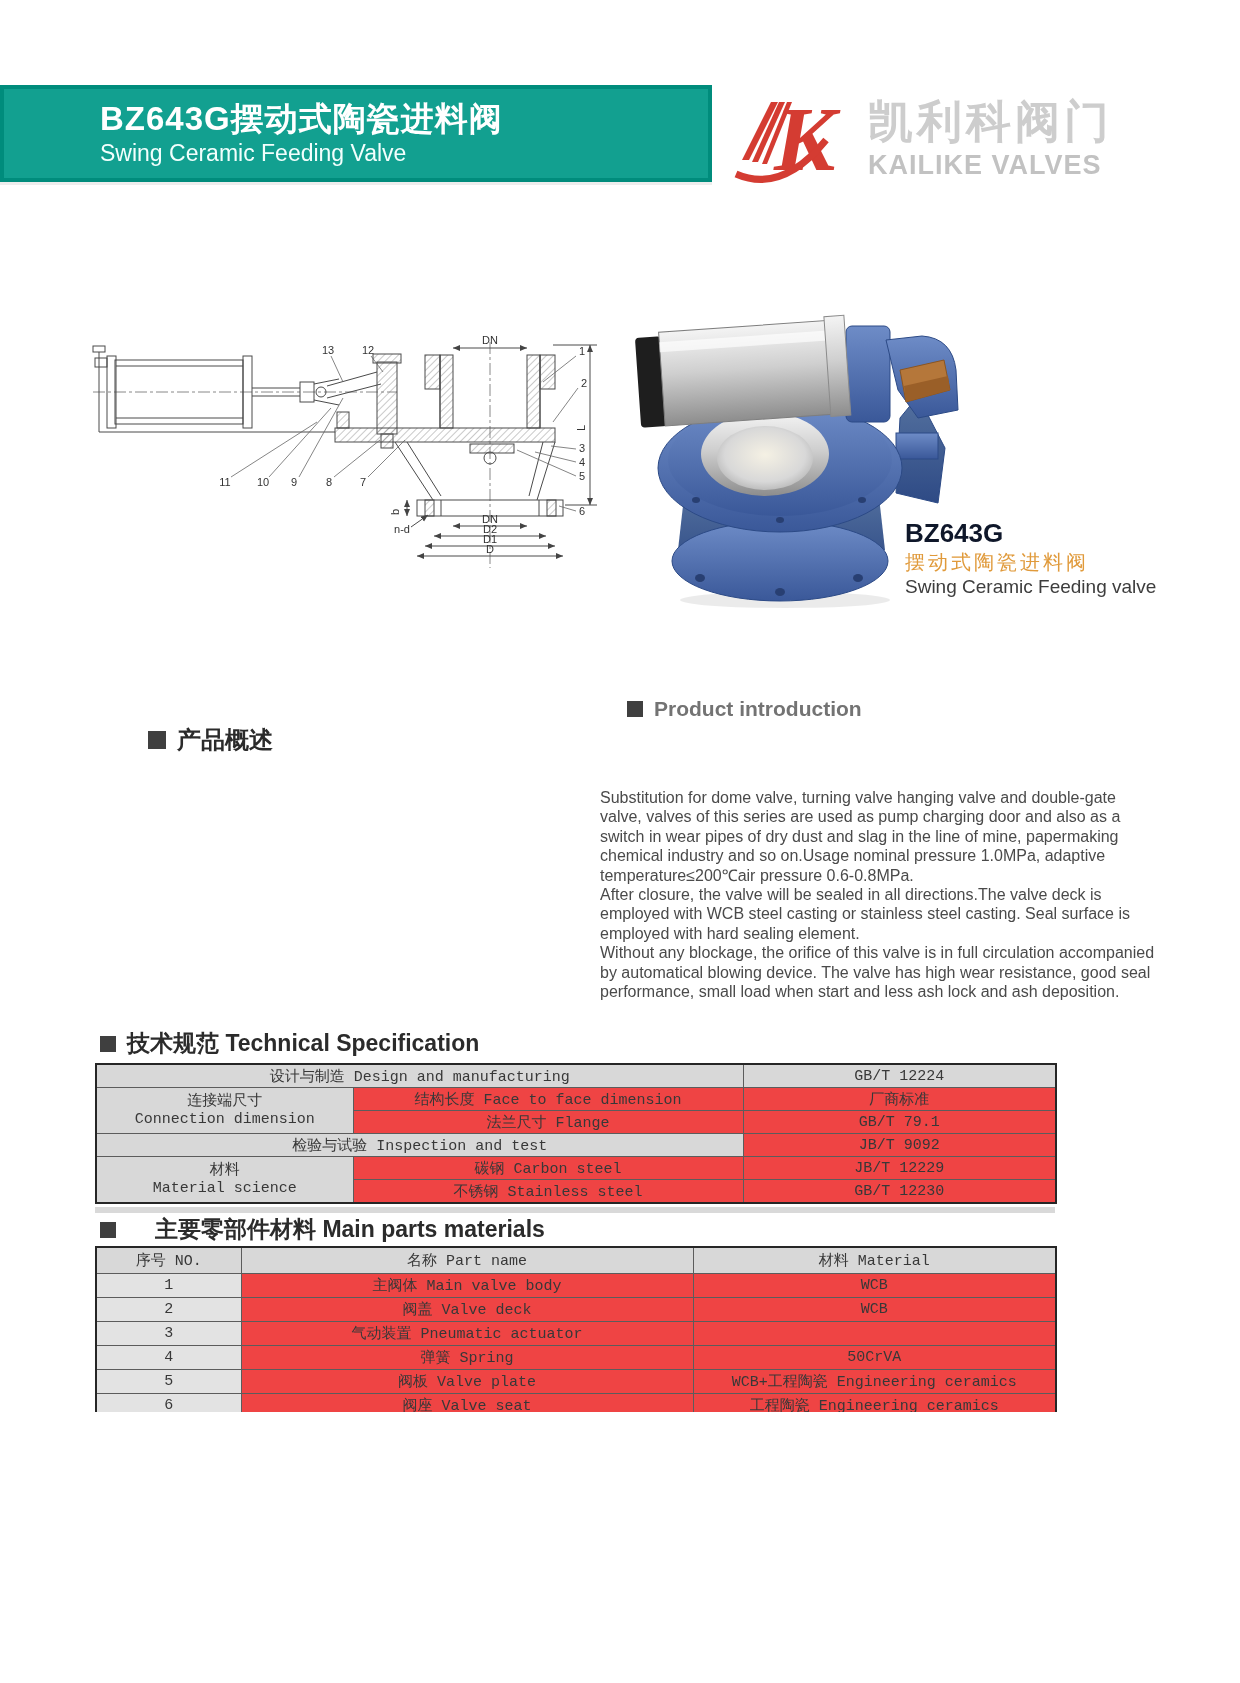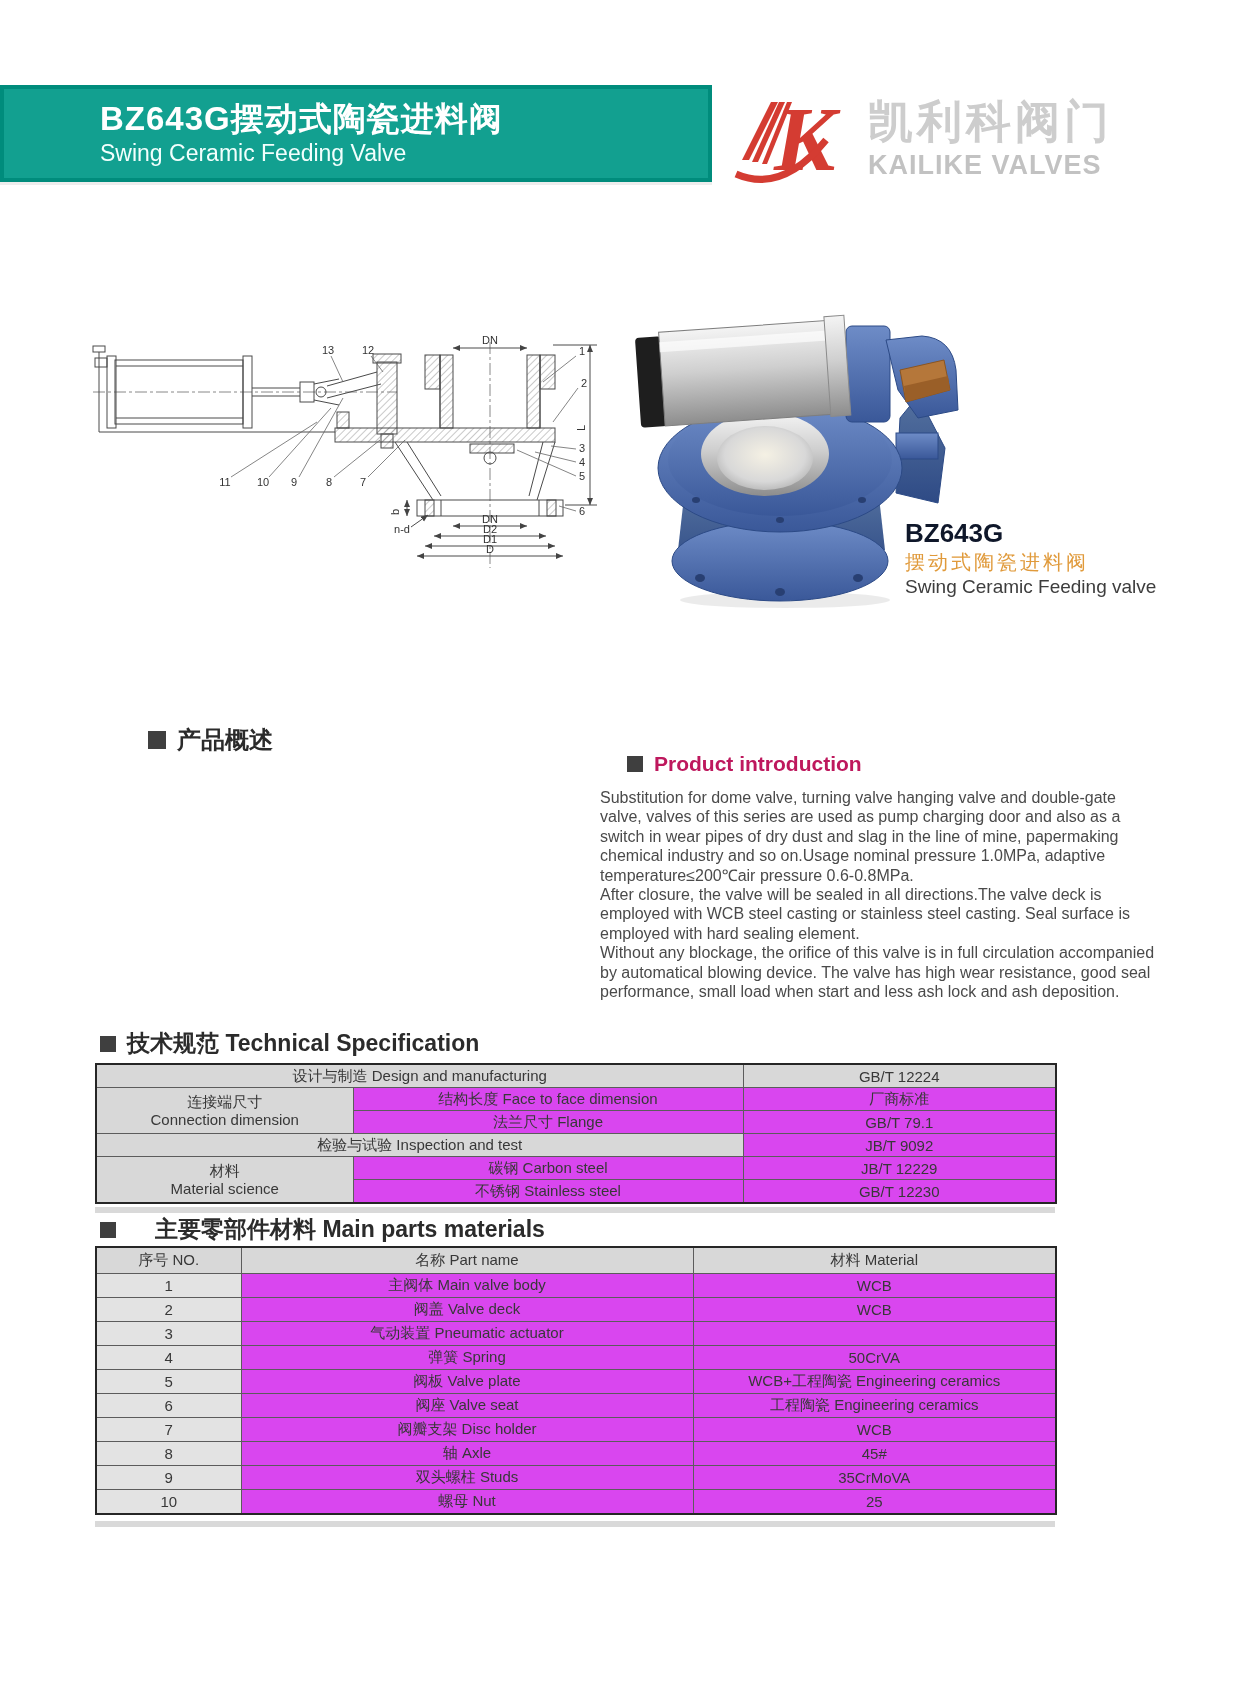--- a/index.html
+++ b/index.html
@@ -1,16 +1,16 @@
 <!DOCTYPE html>
 <html><head>
 <meta charset="utf-8">
 <style>
   html,body{margin:0;padding:0;background:#ffffff;}
-  .page{position:relative;width:1240px;height:1683px;background:#ffffff;overflow:hidden;
+  .page{position:relative;width:1240px;height:1412px;background:#ffffff;overflow:hidden;
         font-family:"Liberation Sans",sans-serif;color:#333;}
   .abs{position:absolute;}
 
   
   .banner{left:0;top:85px;width:712px;height:97px;background:#12a090;border:4px solid #008c7c;
           box-sizing:border-box;box-shadow:0 3px 0 rgba(0,0,0,0.07);}
   .banner-title{left:100px;top:97px;font-size:33px;font-weight:bold;color:#ffffff;letter-spacing:1px;}
   .banner-sub{left:100px;top:140px;font-size:23px;color:#f2fffd;}
 
   
@@ -25,33 +25,33 @@
   .photo-model{font-size:26px;font-weight:bold;color:#0f172a;margin:0 0 6px 0;}
   .photo-zh{font-size:20px;color:#e09a3b;letter-spacing:3px;margin:0 0 5px 0;}
   .photo-en{font-size:19px;color:#3d3d3d;margin:0;}
 
   
   .sec-head{display:flex;align-items:center;font-weight:bold;color:#2b2b2b;}
   .sq{display:inline-block;background:#3f3f3f;margin-right:11px;}
   .sq-lg{width:18px;height:18px;}
   .sq-md{width:16px;height:16px;}
   .head-zh{left:100px;top:724px;font-size:24px;margin-left:48px;}
-  .head-en{left:600px;top:752px;font-size:21px;color:#be185d;padding-left:27px;}
+  .head-en{left:600px;top:697px;font-size:21px;color:#737373;padding-left:27px;}
   .head-spec{left:100px;top:1028px;font-size:23px;align-items:center;}
   .head-parts{left:100px;top:1214px;font-size:23px;gap:28px;}
 
   
   .zh-text{left:100px;top:760px;width:484px;font-size:17.5px;line-height:29px;color:#3a3a3a;
            text-align:justify;}
   .zh-text p{margin:0;text-indent:2em;}
   .en-text{left:600px;top:788px;width:556px;font-size:16px;line-height:19.4px;color:#4a4a4a;}
   .en-text p{margin:0;}
 
   
-  table{border-collapse:collapse;table-layout:fixed;width:960px;background:#d946ef;}
+  table{border-collapse:collapse;table-layout:fixed;width:960px;background:#ef4444;font-family:Liberation Mono, monospace;}
   td{border:1px solid #5c5c5c;text-align:center;vertical-align:middle;
      font-size:15px;color:#383838;padding:0;overflow:hidden;white-space:nowrap;}
   .spec-table{left:95px;top:1063px;border:2px solid #262626;}
   .spec-table td{height:22px;}
   .parts-table{left:95px;top:1246px;border:2px solid #262626;}
   .parts-table td{height:23px;}
   .parts-table tr.hd td{height:25px;}
   .g{background:#d8d8d8;}
   .gn{background:#e3e3e3;}
   .shadow-strip{height:6px;background:#d9d9d9;width:960px;left:95px;}

